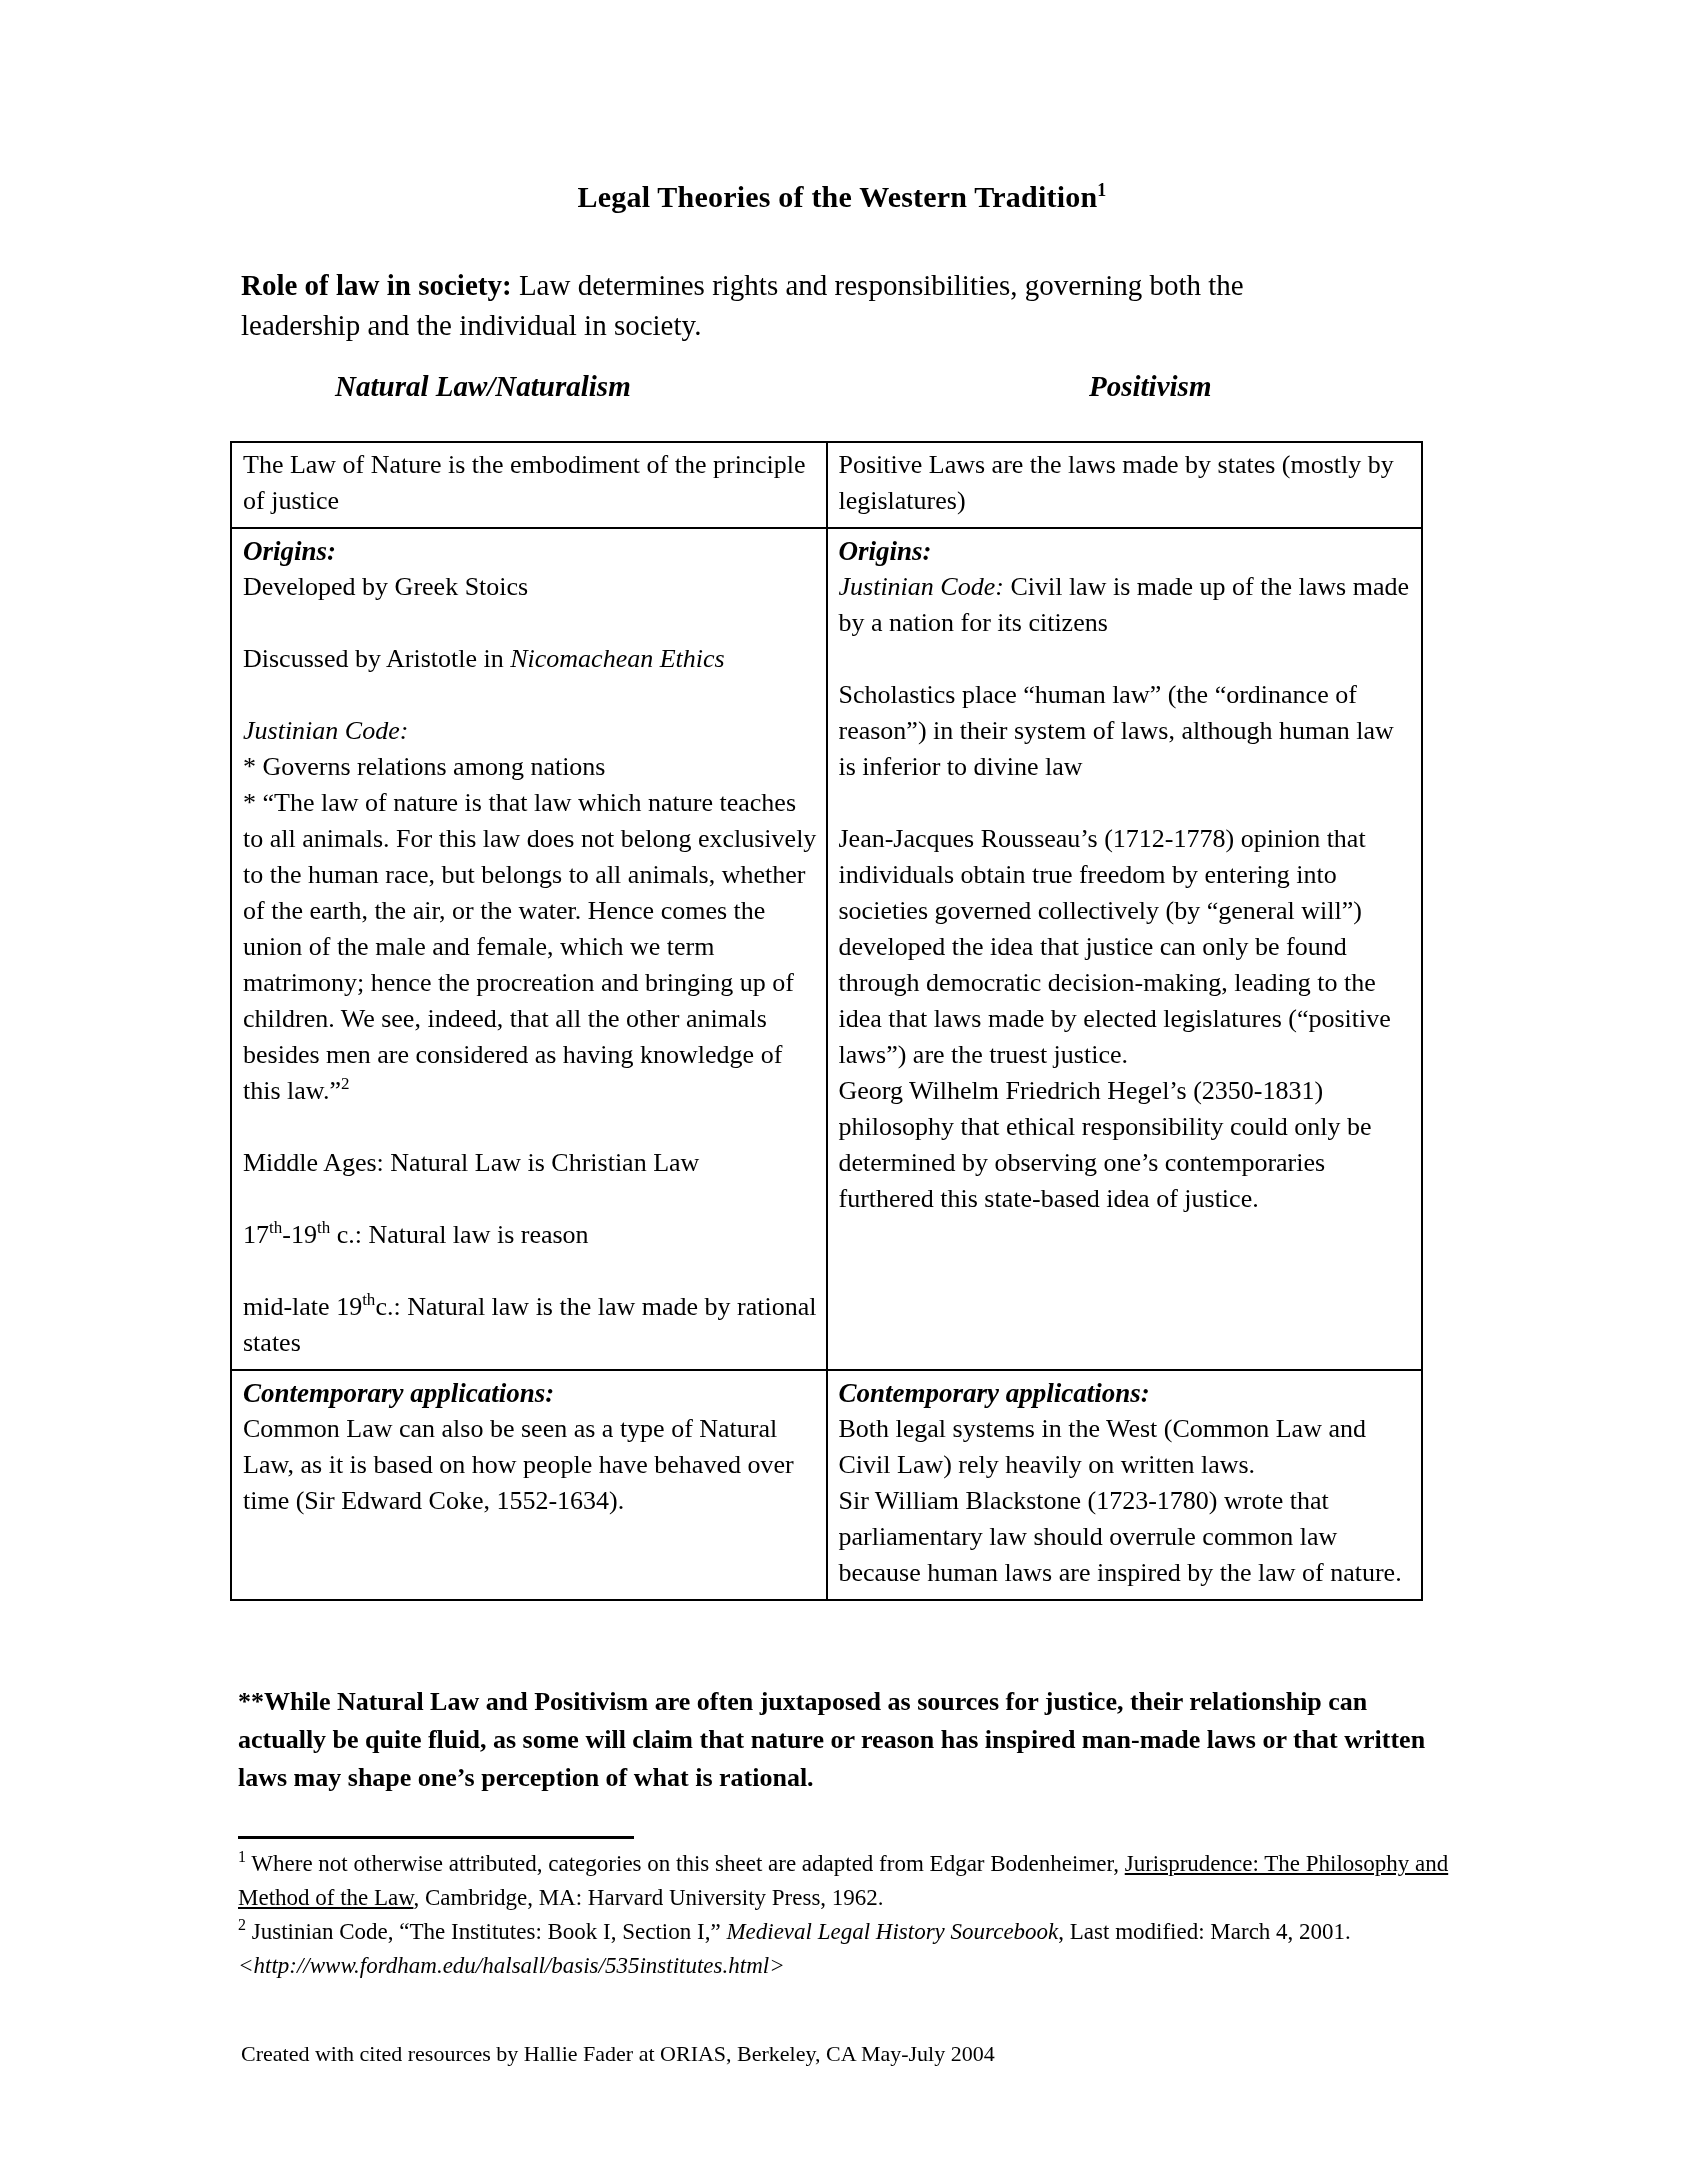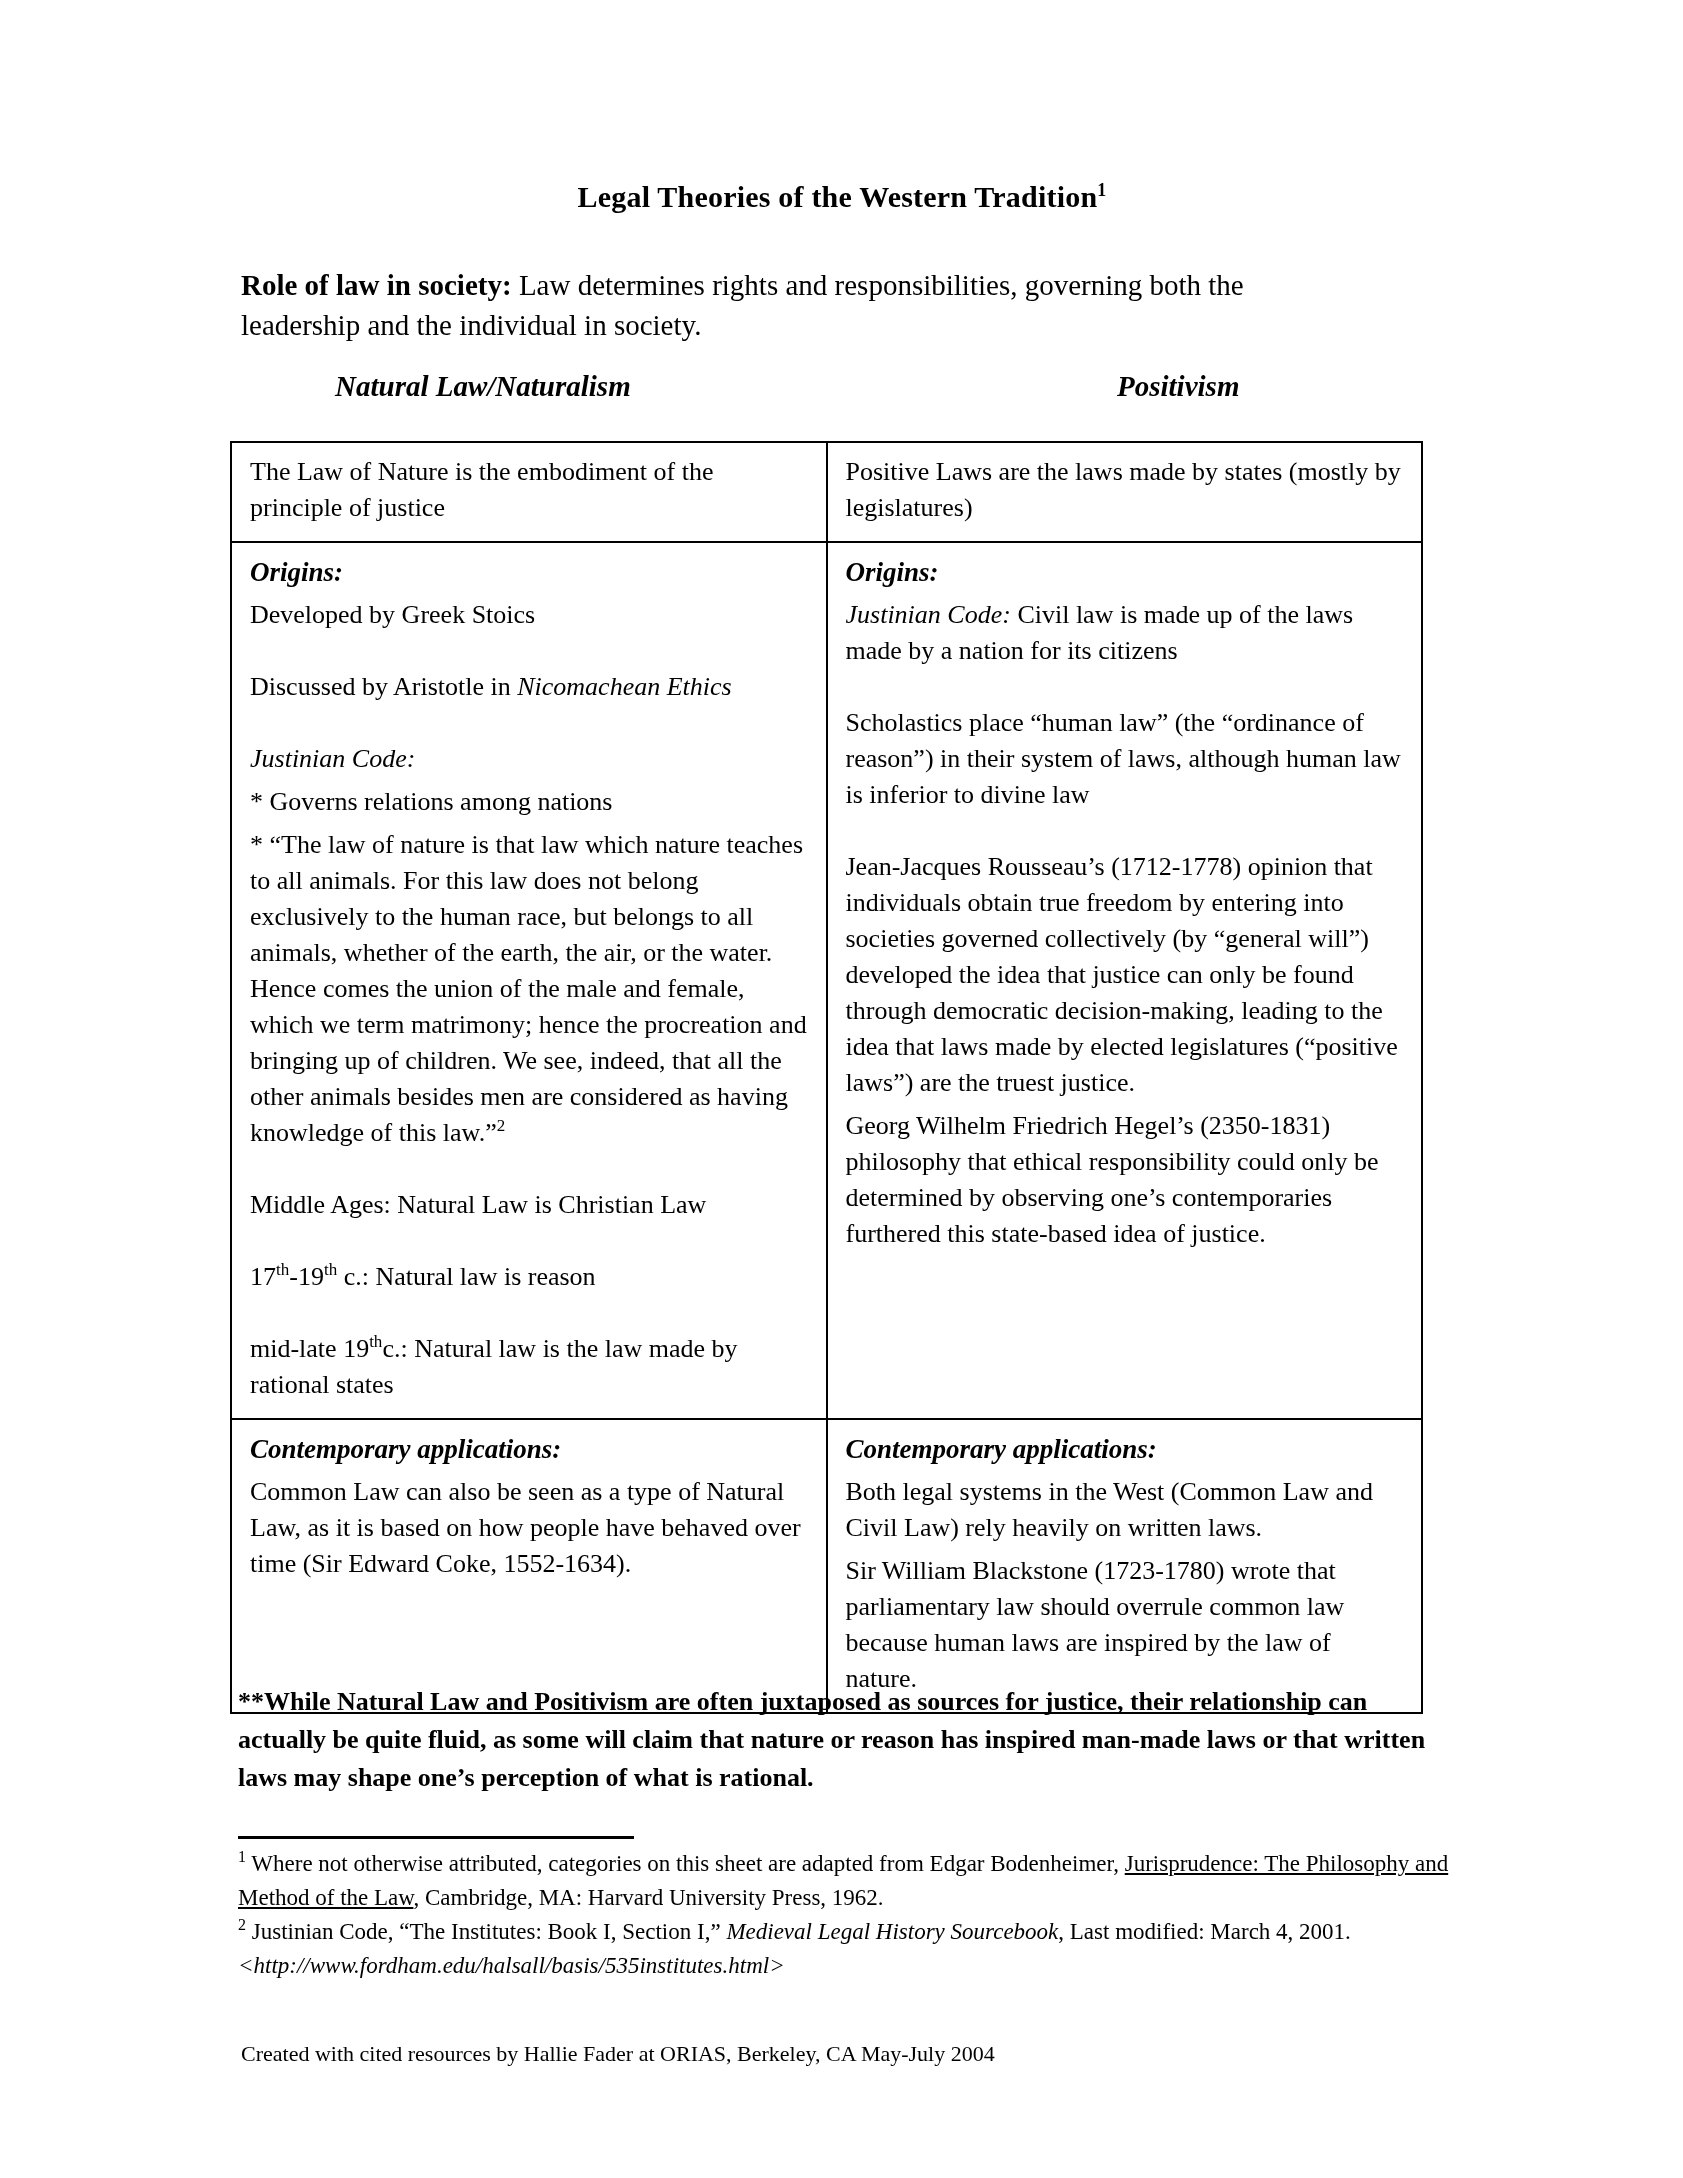--- a/index.html
+++ b/index.html
@@ -63,41 +63,41 @@
   }
   .col-head {
     position: absolute;
     top: 0;
     font-style: italic;
     font-weight: bold;
     font-size: 29px;
     white-space: nowrap;
   }
   .col-head.left { left: 94px; }
-  .col-head.right { left: 876px; }
+  .col-head.right { left: 848px; }
 
   
   .cmp-table {
     position: absolute;
     left: 230px;
     top: 441px;
     width: 1193px;
     border-collapse: collapse;
     table-layout: fixed;
   }
   .cmp-table td {
     border: 2px solid #000000;
     vertical-align: top;
     padding: 4px 9px 8px 11px;
     font-size: 26px;
     line-height: 36px;
     width: 50%;
   }
   .cmp-table td p {
-    margin: 7px;
+    margin: 0;
   }
   .cmp-table td p.gap {
     margin-top: 36px;
   }
   .sec-head {
     font-style: italic;
     font-weight: bold;
     font-size: 27px;
   }
   .it { font-style: italic; }

